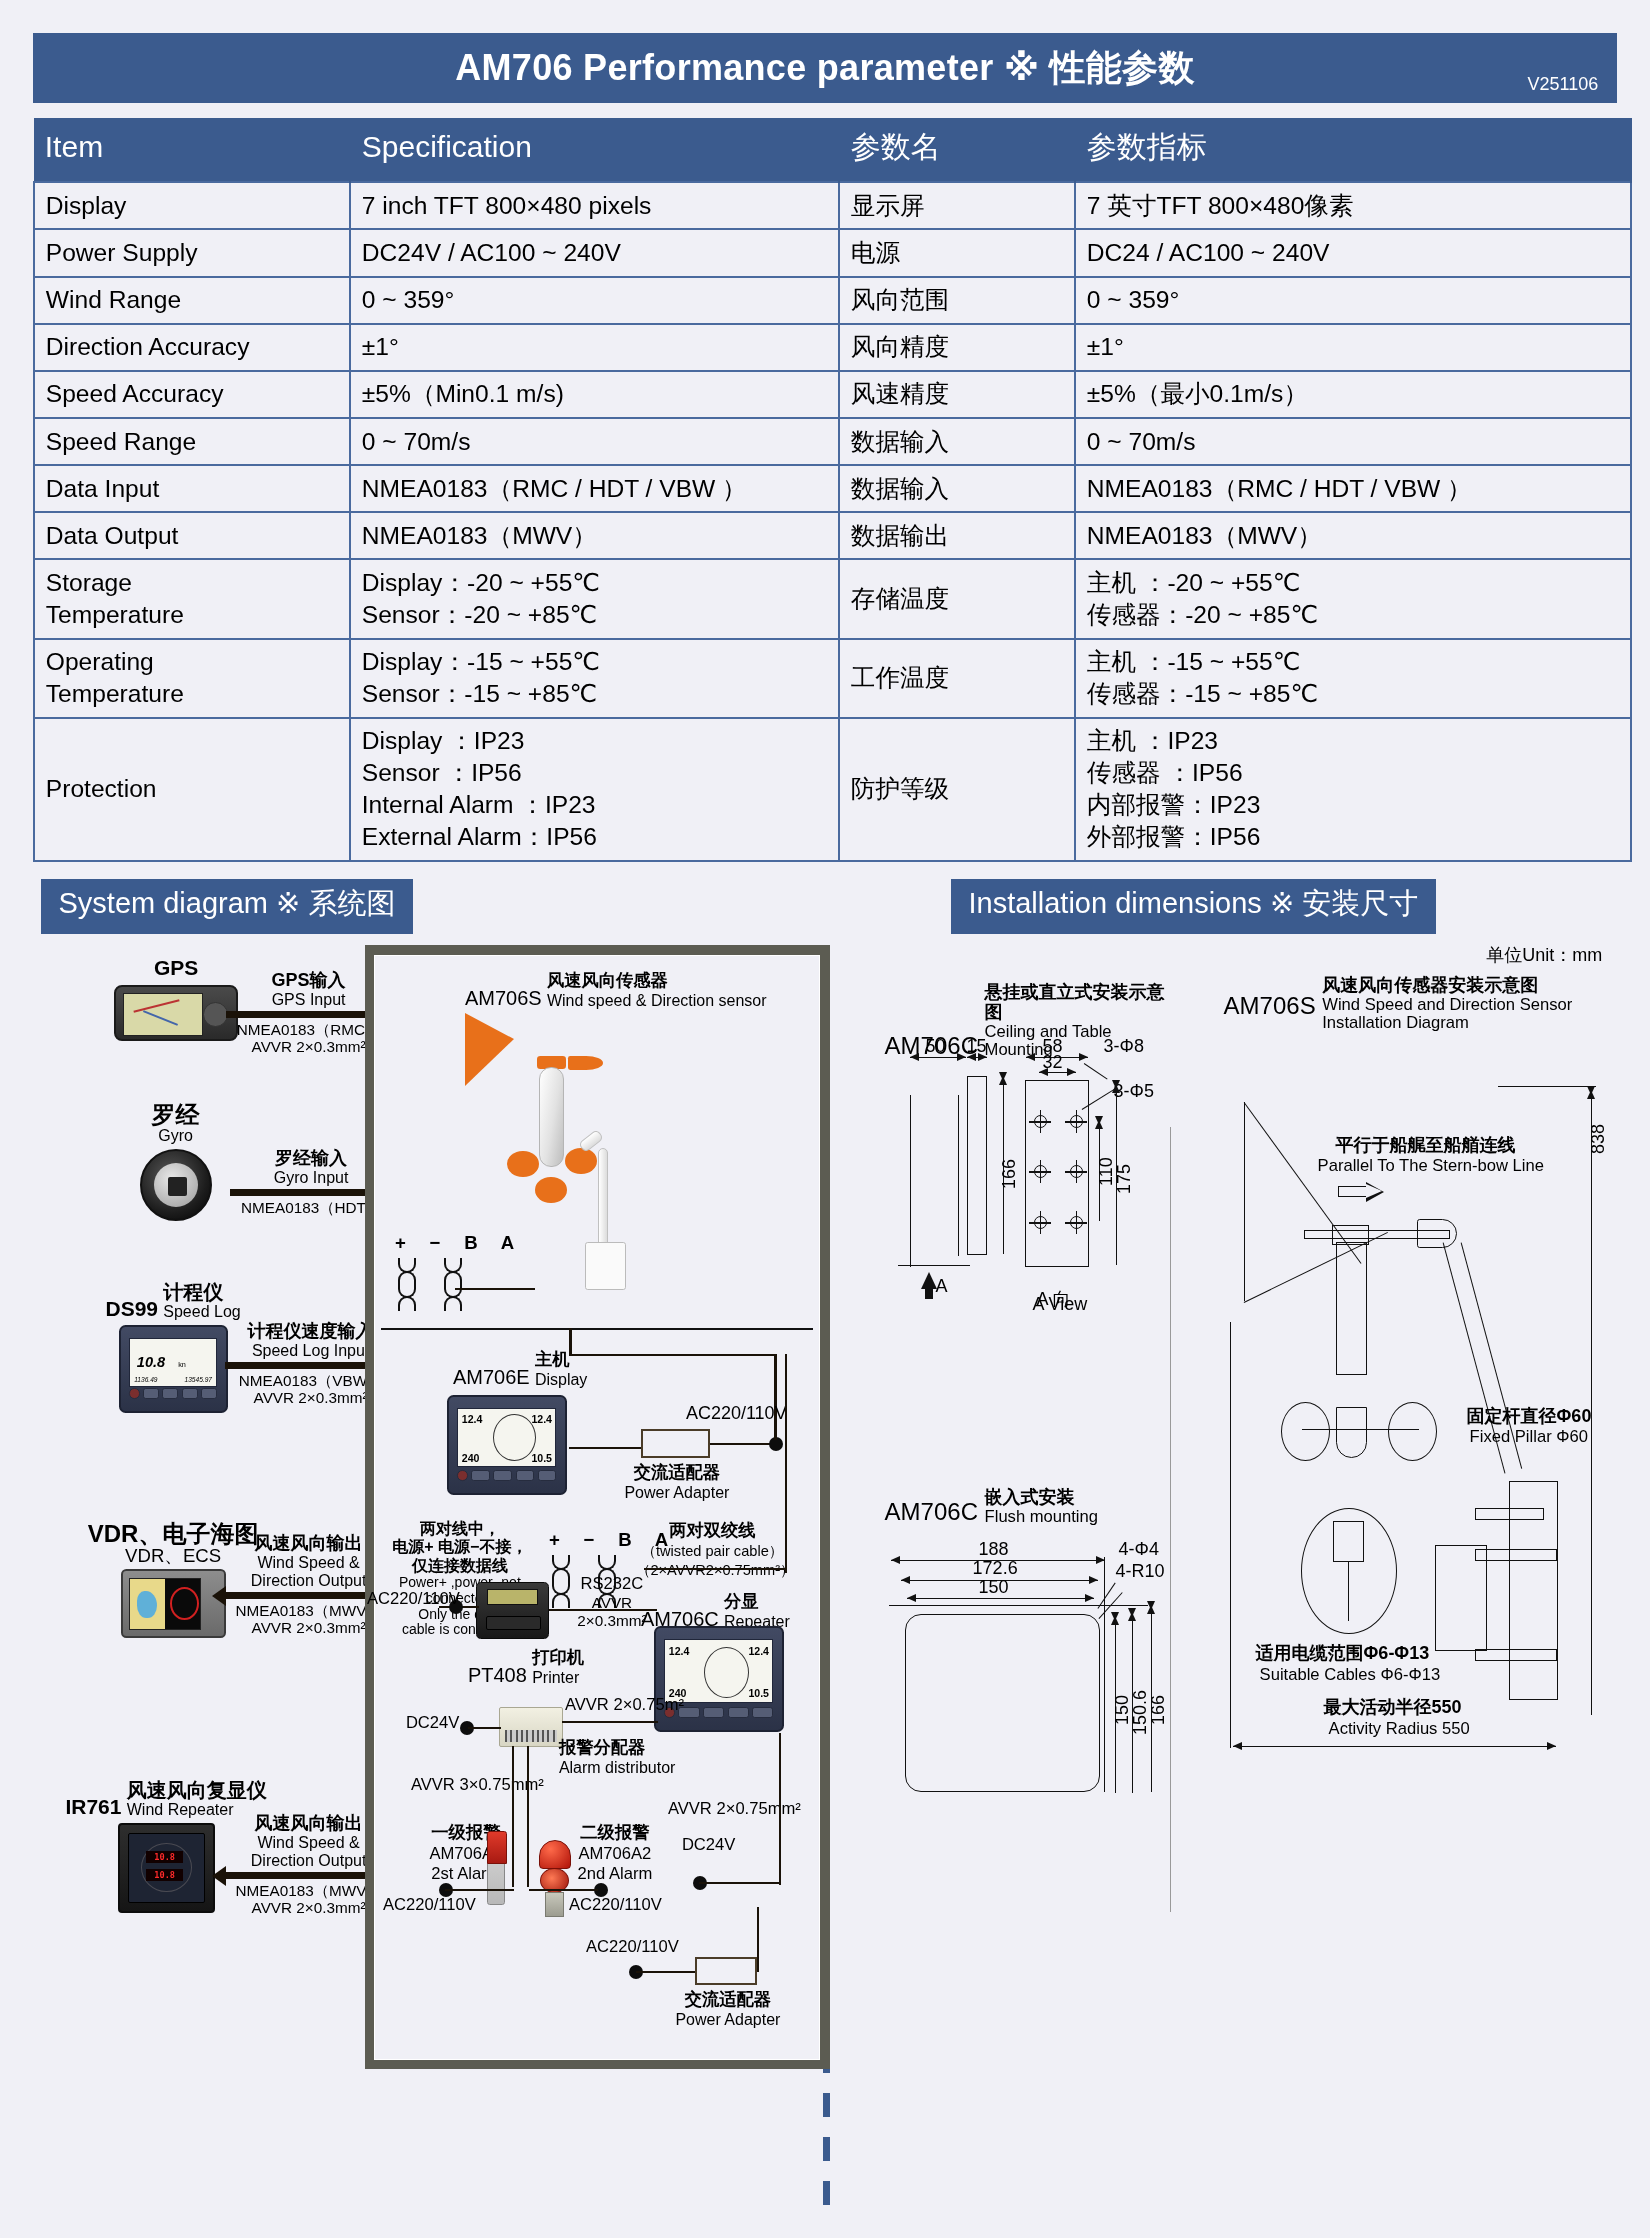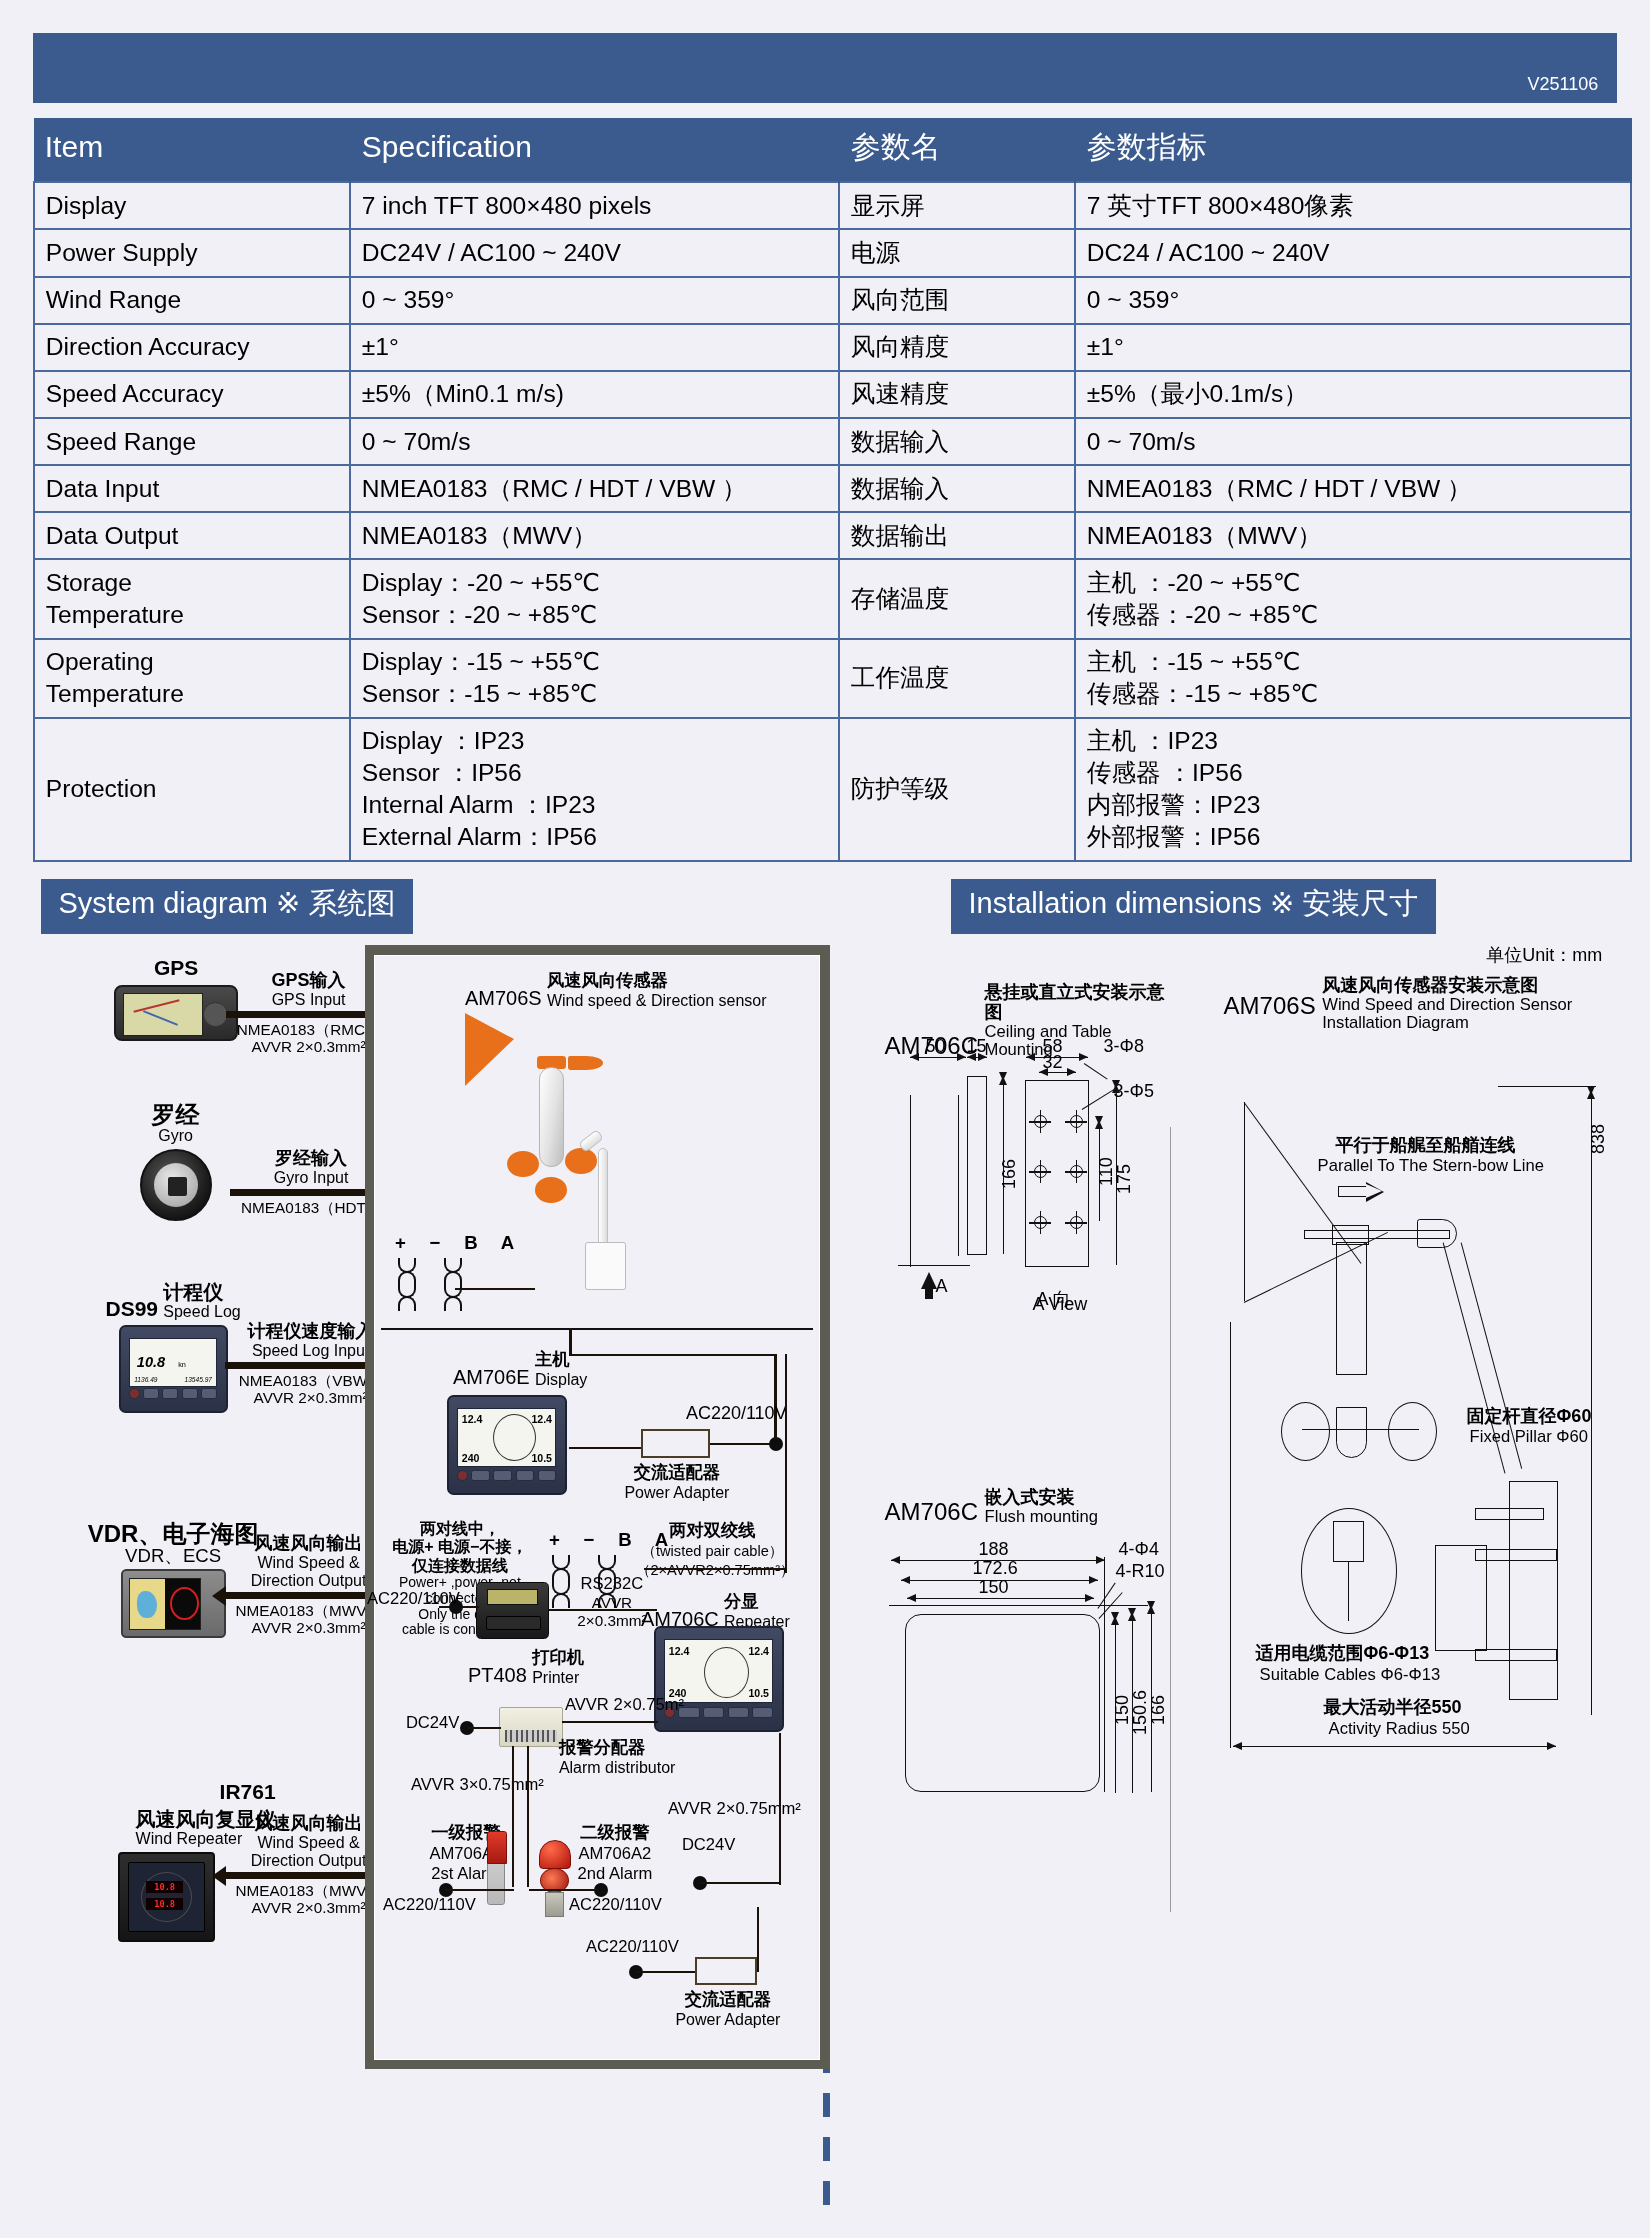--- a/index.html
+++ b/index.html
@@ -381,20 +381,21 @@
   .openarrow .shaft{position:absolute;left:0;top:3.3px;width:29px;height:10.6px;border:1.3px solid #111;border-right:none;}
   .openarrow .head{position:absolute;left:28px;top:-1.3px;width:0;height:0;border-left:18.6px solid #111;border-top:10px solid transparent;border-bottom:10px solid transparent;}
   .openarrow .head::after{content:"";position:absolute;left:-17.3px;top:-7.3px;width:0;height:0;border-left:16px solid #f0f0f6;border-top:7.3px solid transparent;border-bottom:7.3px solid transparent;}
 </style>
 </head>
 <body>
 
 <div class="page">
 
   <div class="title-bar">
+    <div class="title">AM706 Performance parameter ※ 性能参数</div>
     <div class="version">V251106</div>
   </div>
 
   <table class="spec">
     <colgroup>
         <col class="c1">
         <col class="c2">
         <col class="c3">
         <col class="c4">
       </colgroup>
@@ -603,21 +604,21 @@
     <div class="flow" style="left:199px; top:598px; width:166px;">
       <div class="l-cn">风速风向输出</div>
       <div class="l-en" style="white-space:pre-line;">Wind Speed &amp;
 Direction Output</div>
       <div class="arrow-l"></div>
       <div class="l-sm">NMEA0183（MWV）</div>
       <div class="l-sm">AVVR 2×0.3mm²</div>
     </div>
 
     <div class="dev" style="left:30px; top:844px; width:219px;">
-      <div style="display:flex; align-items:flex-end; justify-content:center; gap:5.3px;flex-direction:column;">
+      <div style="display:flex; align-items:flex-end; justify-content:center; gap:5.3px;">
         <div class="model">IR761</div>
         <div style="text-align:left;">
           <div class="name-cn">风速风向复显仪</div>
           <div class="name-en">Wind Repeater</div>
         </div>
       </div>
       <div class="pic ir761-unit">
         <div class="face"></div>
         <div class="d1">10.8</div>
         <div class="d2">10.8</div>

